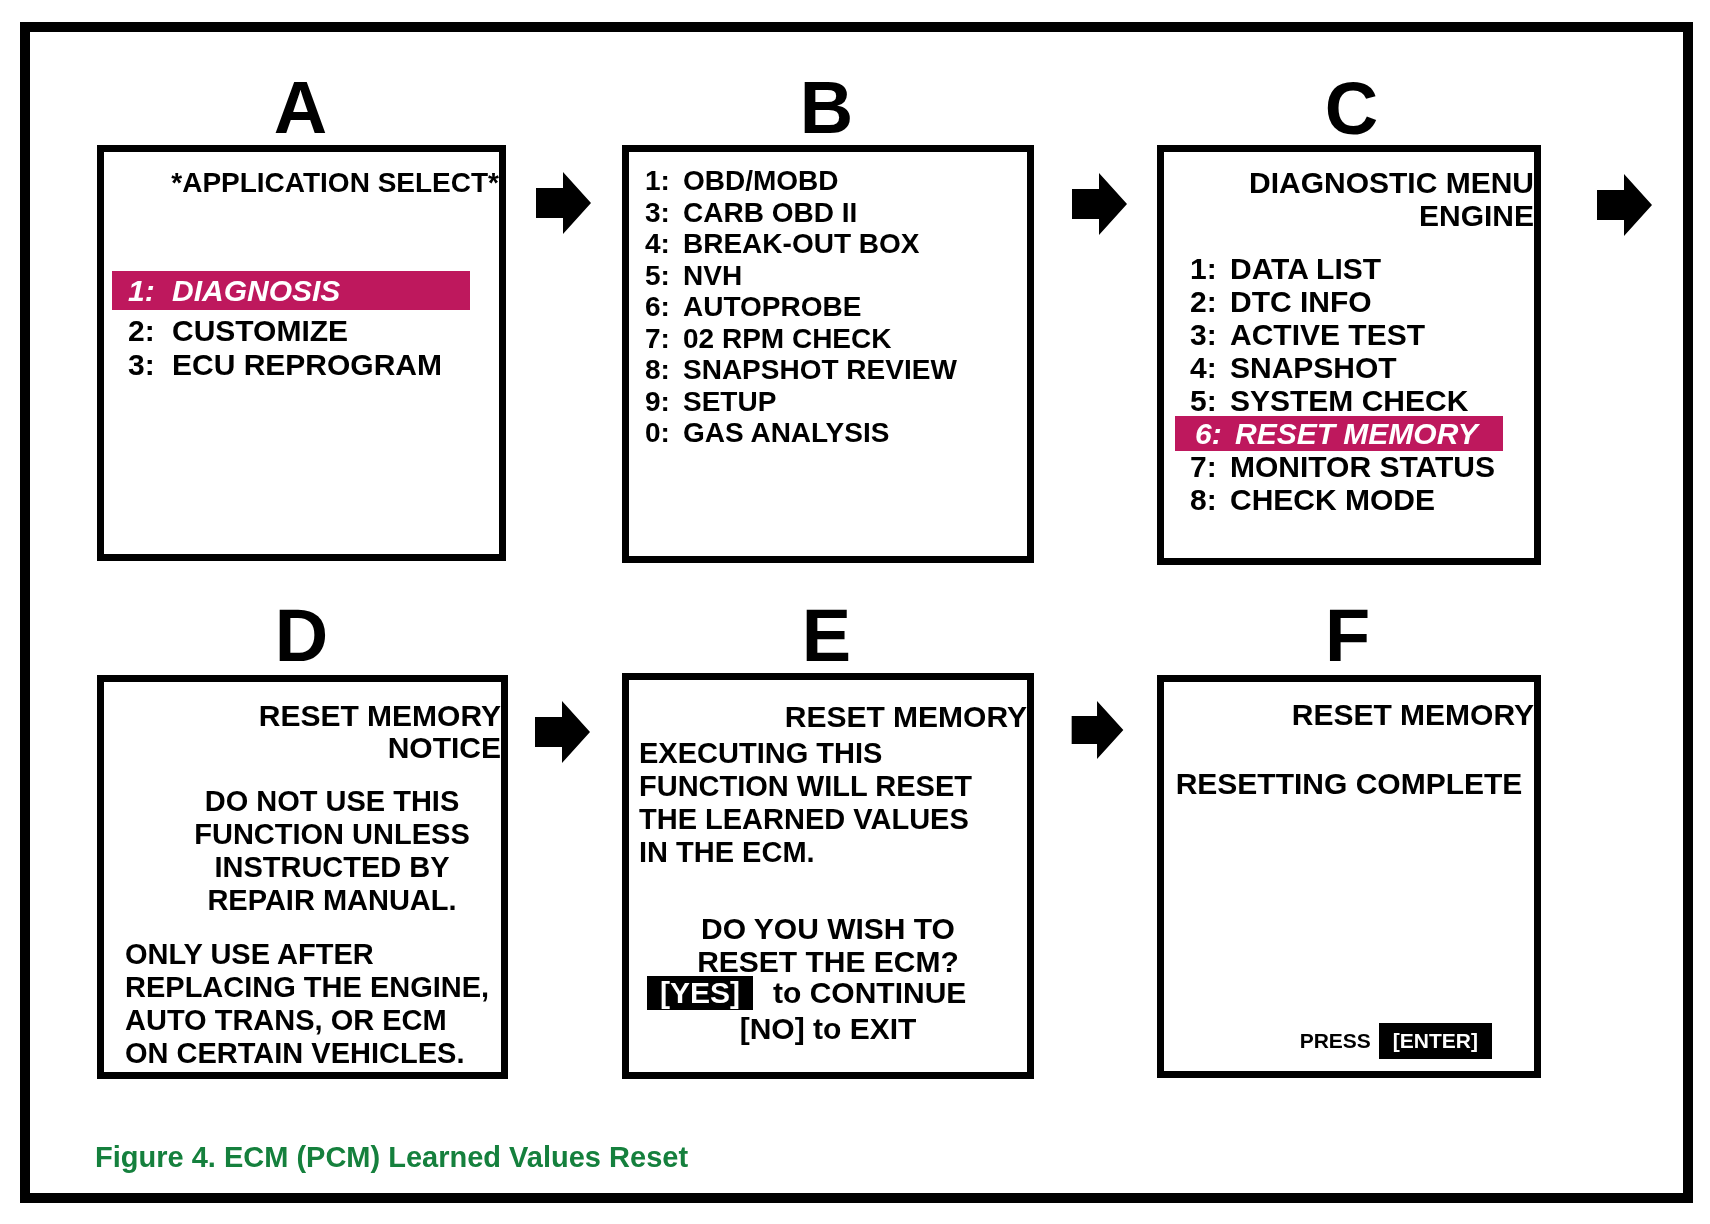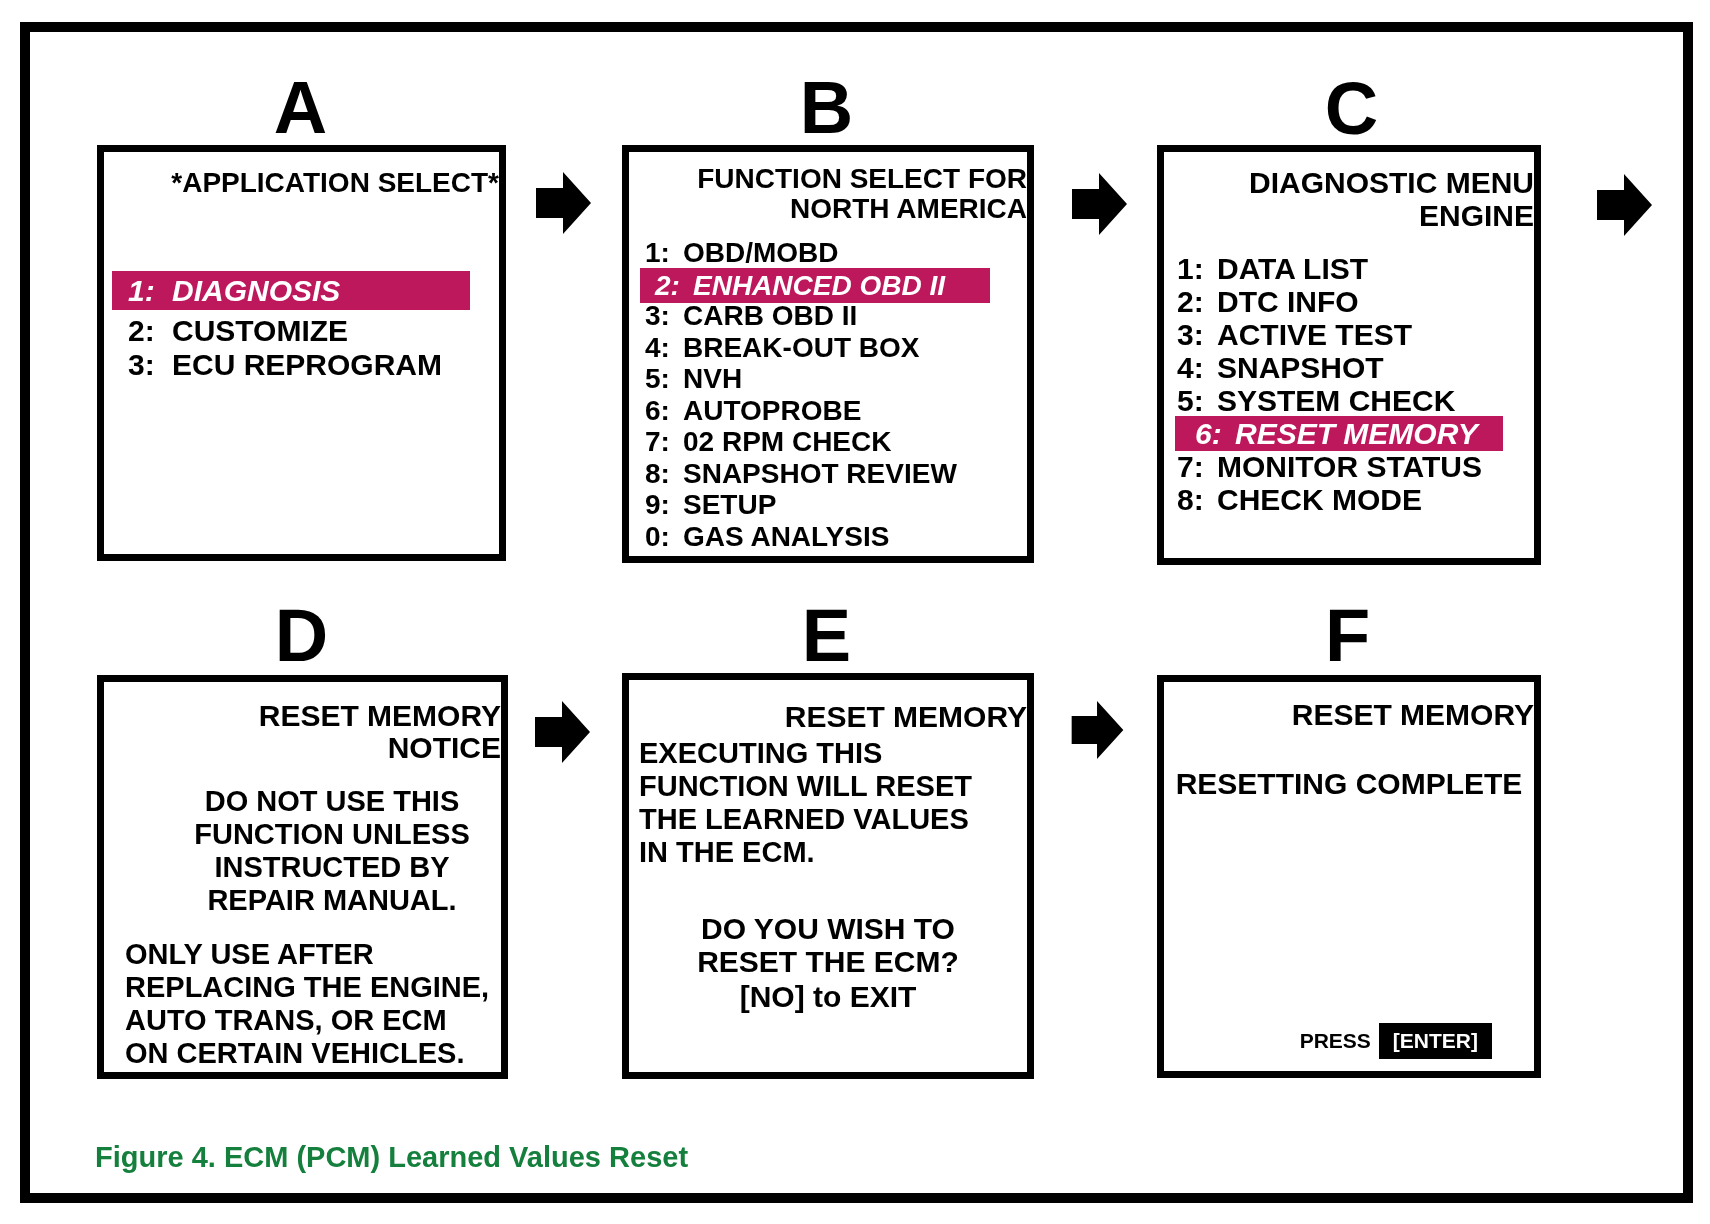--- a/index.html
+++ b/index.html
@@ -35,21 +35,21 @@
   
   #panel-b .ptitle{margin-top:12px;font-size:28px;line-height:30px;}
   .menu-b{margin-top:13px;}
   .menu-b .row{height:31.5px;line-height:31.5px;font-size:28px;padding-left:16px;}
   .menu-b .row.hl{margin-left:11px;width:350px;padding-left:15px;height:35px;line-height:35px;margin-top:-1px;margin-bottom:-2.5px;}
   .menu-b .num{width:38px;}
 
   
   #panel-c .ptitle{margin-top:14px;font-size:30px;line-height:33px;}
   .menu-c{margin-top:20px;}
-  .menu-c .row{height:33px;line-height:33px;font-size:30px;padding-left:13px;}
+  .menu-c .row{height:33px;line-height:33px;font-size:30px;padding-left:26px;}
   .menu-c .row.hl{margin-left:11px;width:328px;padding-left:20px;height:35px;line-height:35px;margin-top:-1px;margin-bottom:-1px;}
   .menu-c .num{width:40px;}
 
   
   #panel-d .ptitle{margin-top:18px;font-size:30px;line-height:32px;}
   #panel-d .warning{margin-top:21px;margin-left:59px;font-size:29px;line-height:33px;white-space:pre;text-align:center;}
   #panel-d .note{margin-top:21px;margin-left:21px;font-size:29px;line-height:33px;white-space:pre;}
 
   
   #panel-e .ptitle{margin-top:20px;font-size:30px;line-height:33px;}
@@ -106,28 +106,23 @@
       <div class="row">
         <span class="num">2:</span><span class="lbl">CUSTOMIZE</span>
       </div>
       <div class="row">
         <span class="num">3:</span><span class="lbl">ECU REPROGRAM</span>
       </div>
     </div>
   </div>
 
   <div class="panel" id="panel-b" style="left:622px;top:145px;width:412px;height:418px;">
-    <div class="ptitle">FUNCTION SELECT FOR
-NORTH AMERICA</div>
     <div class="menu menu-b">
       <div class="row">
         <span class="num">1:</span><span class="lbl">OBD/MOBD</span>
-      </div>
-      <div class="row hl">
-        <span class="num">2:</span><span class="lbl">ENHANCED OBD II</span>
       </div>
       <div class="row">
         <span class="num">3:</span><span class="lbl">CARB OBD II</span>
       </div>
       <div class="row">
         <span class="num">4:</span><span class="lbl">BREAK-OUT BOX</span>
       </div>
       <div class="row">
         <span class="num">5:</span><span class="lbl">NVH</span>
       </div>
@@ -194,20 +189,23 @@
   </div>
 
   <div class="panel" id="panel-e" style="left:622px;top:673px;width:412px;height:406px;">
     <div class="ptitle">RESET MEMORY</div>
     <div class="body">EXECUTING THIS
 FUNCTION WILL RESET
 THE LEARNED VALUES
 IN THE ECM.</div>
     <div class="question">DO YOU WISH TO
 RESET THE ECM?</div>
+    <div class="yes-line">
+      <span class="key-cap">[YES]</span><span class="yes-action">to CONTINUE</span>
+    </div>
     <div class="no-line">[NO] to EXIT</div>
   </div>
 
   <div class="panel" id="panel-f" style="left:1157px;top:675px;width:384px;height:403px;">
     <div class="ptitle">RESET MEMORY</div>
     <div class="status">RESETTING COMPLETE</div>
     <div class="press-line">
       <span>PRESS</span><span class="key-cap">[ENTER]</span>
     </div>
   </div>

